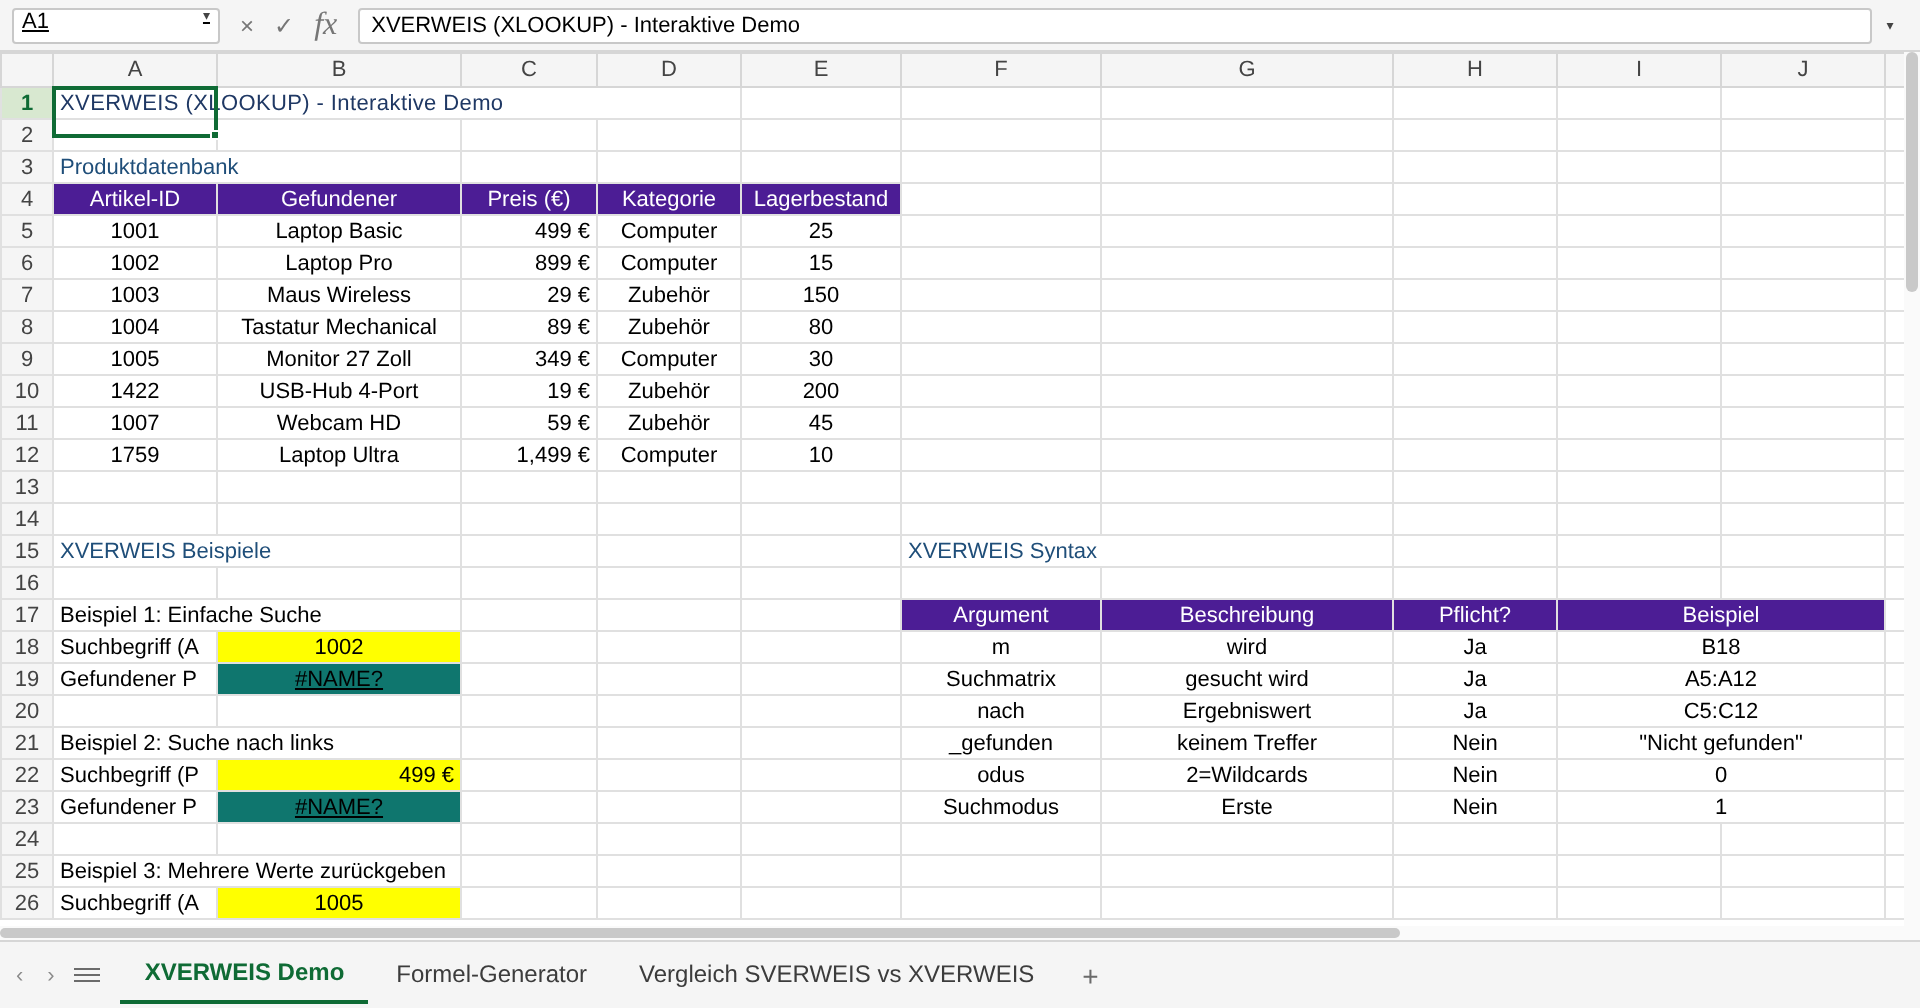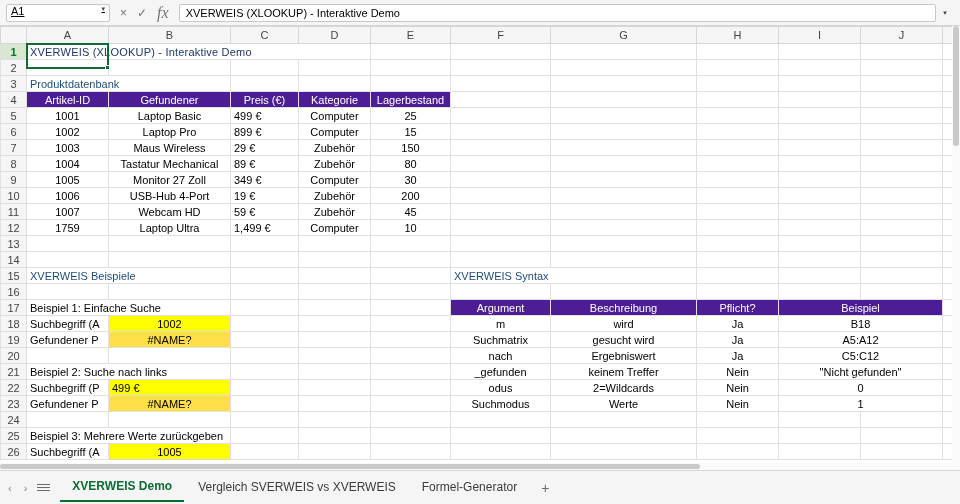--- a/index.html
+++ b/index.html
@@ -133,21 +133,21 @@
   col.c-D { width: 72px; }
   col.c-E { width: 80px; }
   col.c-F { width: 100px; }
   col.c-G { width: 146px; }
   col.c-H { width: 82px; }
   col.c-I { width: 82px; }
   col.c-J { width: 82px; }
   col.c-K { width: 82px; }
 
   .ctr { text-align: center; }
-  .rgt { }
+  .rgt { text-align: right; }
   .lft { text-align: center; }
 
   .title-cell {
     font-size: 16px;
     font-weight: bold;
     color: #1f3864;
     letter-spacing: .2px;
   }
   .sec-title {
     font-size: 13px;
@@ -156,21 +156,21 @@
   }
   .bold { font-weight: bold; }
   .tbl-hdr {
     background: #4c1d95;
     color: #ffffff;
     font-weight: bold;
     border: 1px solid #1f4e79;
   }
   .bordered { border: 1px solid #808080; }
   .yellow { background: #ffff00; }
-  .lightblue { background: #fde047; }
+  .lightblue { background: #0f766e; text-decoration: underline; }
 
   
   .sel-box {
     position: absolute;
     border: 2px solid #0f6b35;
     box-sizing: border-box;
     pointer-events: none;
   }
   .sel-handle {
     position: absolute;
@@ -441,21 +441,21 @@
       <td class="bordered ctr">30</td>
       <td></td>
           <td></td>
       <td></td>
           <td></td>
       <td></td>
           <td></td>
     </tr>
     <tr>
       <td class="rowhdr">10</td>
-      <td class="bordered ctr">1006</td>
+      <td class="bordered ctr">1422</td>
       <td class="bordered lft">USB-Hub 4-Port</td>
       <td class="bordered rgt">19 €</td>
       <td class="bordered ctr">Zubehör</td>
       <td class="bordered ctr">200</td>
       <td></td>
           <td></td>
       <td></td>
           <td></td>
       <td></td>
           <td></td>
@@ -630,21 +630,21 @@
     </tr>
 
     <tr>
       <td class="rowhdr">23</td>
       <td>Gefundener P</td>
       <td class="lightblue bordered ctr">#NAME?</td>
       <td></td>
           <td></td>
       <td></td>
       <td class="bordered lft">Suchmodus</td>
-      <td class="bordered lft">Werte</td>
+      <td class="bordered lft">Erste</td>
       <td class="bordered lft">Nein</td>
       <td class="bordered lft" colspan="2">1</td>
       <td></td>
     </tr>
 
     <tr>
       <td class="rowhdr">24</td>
       <td></td>
           <td></td>
       <td></td>
@@ -708,19 +708,19 @@
   </div>
   <span class="hamburger">
       <i></i>
       <i></i>
       <i></i>
     </span>
   <div class="tab active">
     <span>XVERWEIS Demo</span>
   </div>
   <div class="tab">
-    <span>Vergleich SVERWEIS vs XVERWEIS</span>
+    <span>Formel-Generator</span>
   </div>
   <div class="tab">
-    <span>Formel-Generator</span>
+    <span>Vergleich SVERWEIS vs XVERWEIS</span>
   </div>
   <div class="tab-add">+</div>
 </div>
 
 </body></html>

